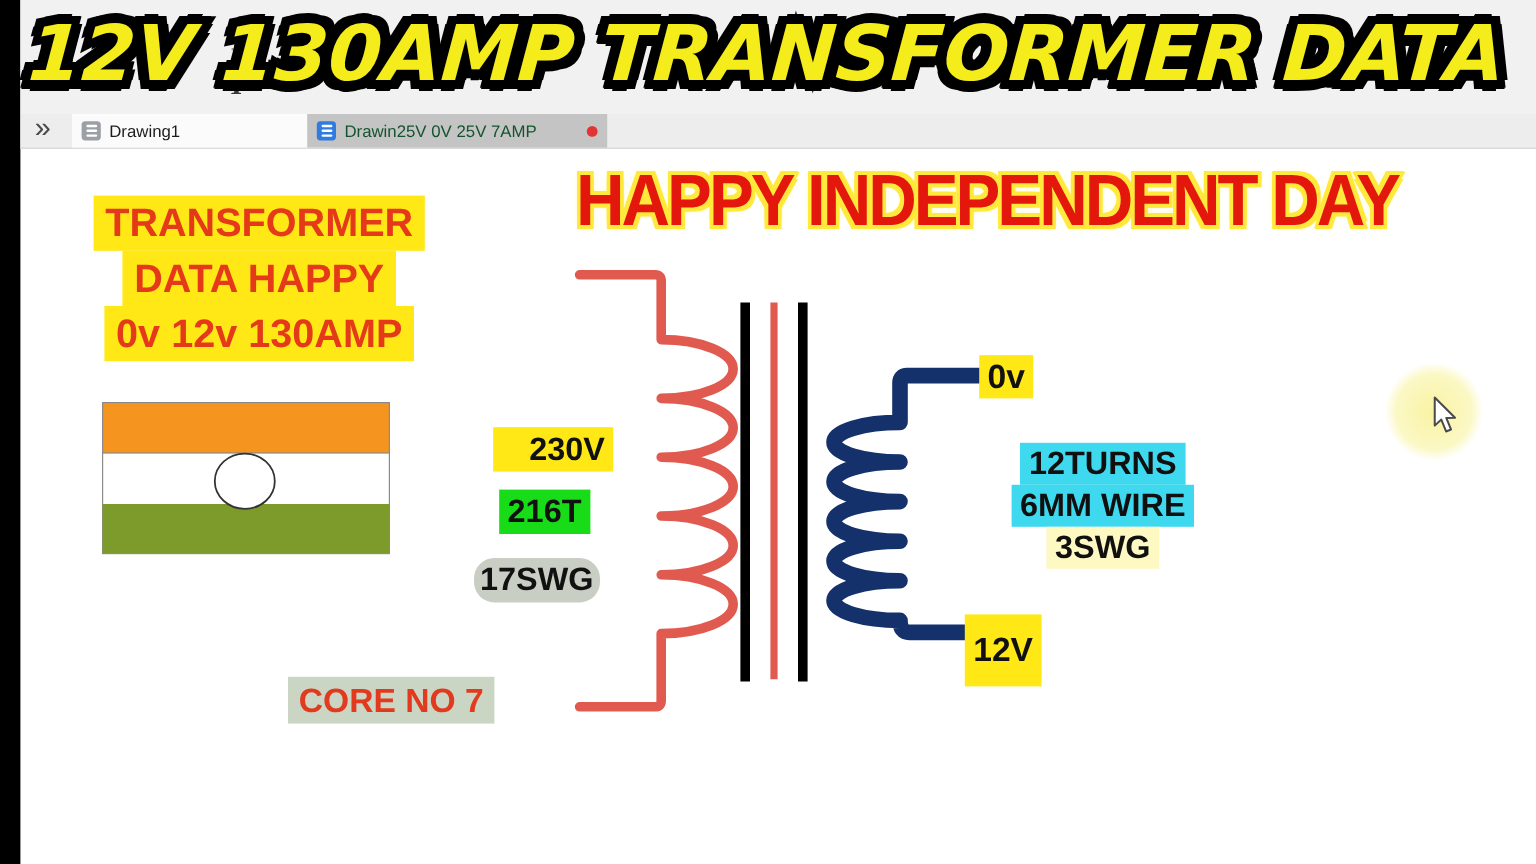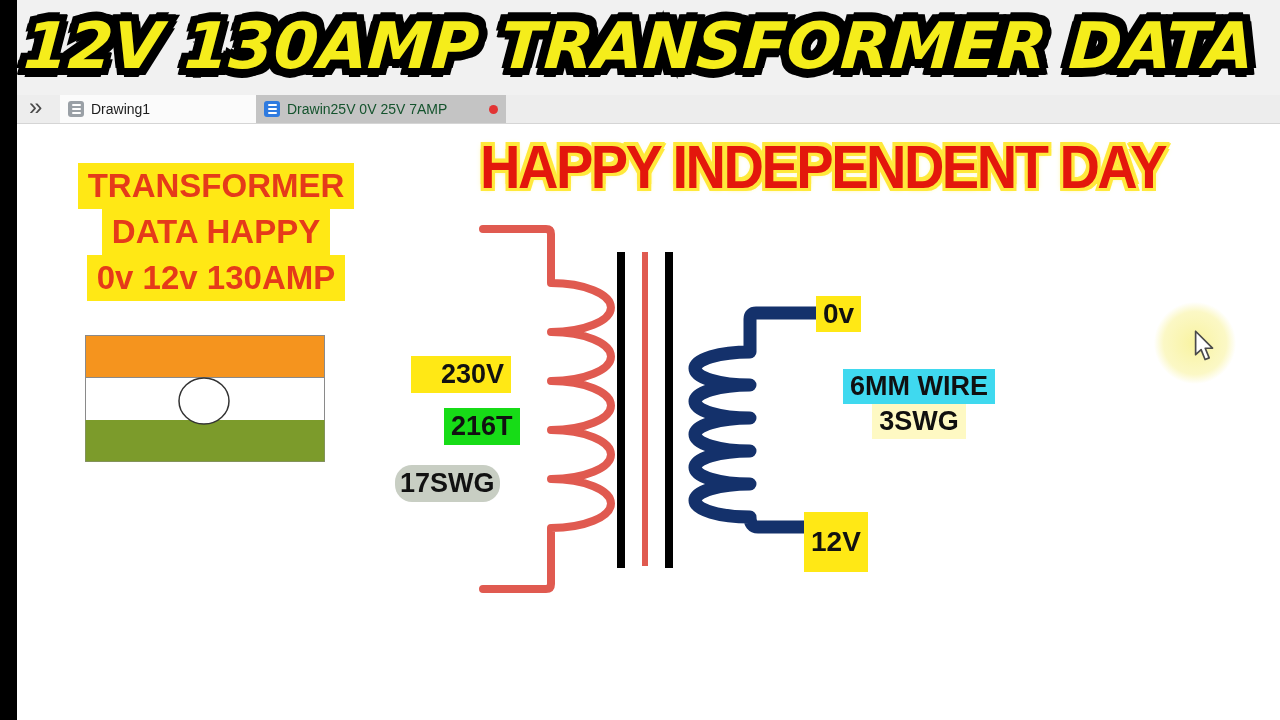--- a/index.html
+++ b/index.html
@@ -136,32 +136,34 @@
     <path d="M 818 313 H 756 Q 750 313 750 319 V 352
          A 55 16.5 0 0 0 750 385
          A 55 16.5 0 0 0 750 418
          A 55 16.5 0 0 0 750 451
          A 55 16.5 0 0 0 750 484
          A 55 16.5 0 0 0 750 517
          Q 750 527 758 527 H 818" fill="none" stroke-width="13" stroke-linecap="round" stroke-linejoin="round" stroke="#14316B"></path>
   </svg>
 
   <div class="chip chip-230v" style="background-color: rgb(255, 232, 21); padding-left: 30px;">230V</div>
-  <div class="chip chip-216t" style="background-color: rgb(23, 220, 23); margin-left: 28px;">216T</div>
+  <div class="chip chip-216t" style="background-color: rgb(23, 220, 23);">216T</div>
   <div class="chip chip-17swg" style="background-color: rgb(200, 206, 195);">17SWG</div>
 
   <div class="chip chip-0v" style="background-color: rgb(255, 232, 21);">0v</div>
   <div class="chip chip-12v" style="background-color: rgb(255, 232, 21);">12V</div>
 
   <div class="hl-stack spec-box">
+    <div class="line"><span style="background-color: rgb(63, 217, 239);">12TURNS</span></div>
     <div class="line"><span style="background-color: rgb(63, 217, 239);">6MM WIRE</span></div>
     <div class="line"><span style="background-color: #fef9c3;">3SWG</span></div>
   </div>
 
   <div class="hl-stack core-note">
+    <div class="line"><span style="background-color: rgb(203, 213, 195);">CORE NO 7</span></div>
   </div>
 
   <div class="cursor-glow"></div>
   <svg class="cursor" width="24" height="32" viewBox="0 0 12 21">
     <path d="M0.5 0.8 L0.5 16.2 L4.1 12.9 L6.7 19.4 L9.4 18.3 L6.8 12 L11.6 11.9 Z" fill="#FFFFFF" stroke="#4a4a4a" stroke-width="1.1" stroke-linejoin="round"></path>
   </svg>
 
 </div>
 
 </body></html>

